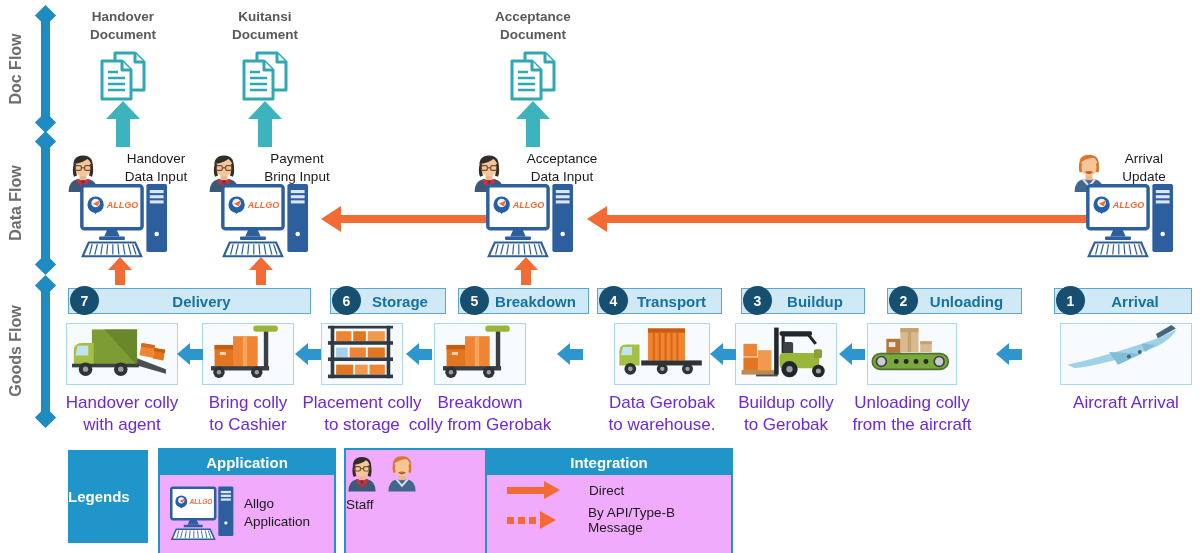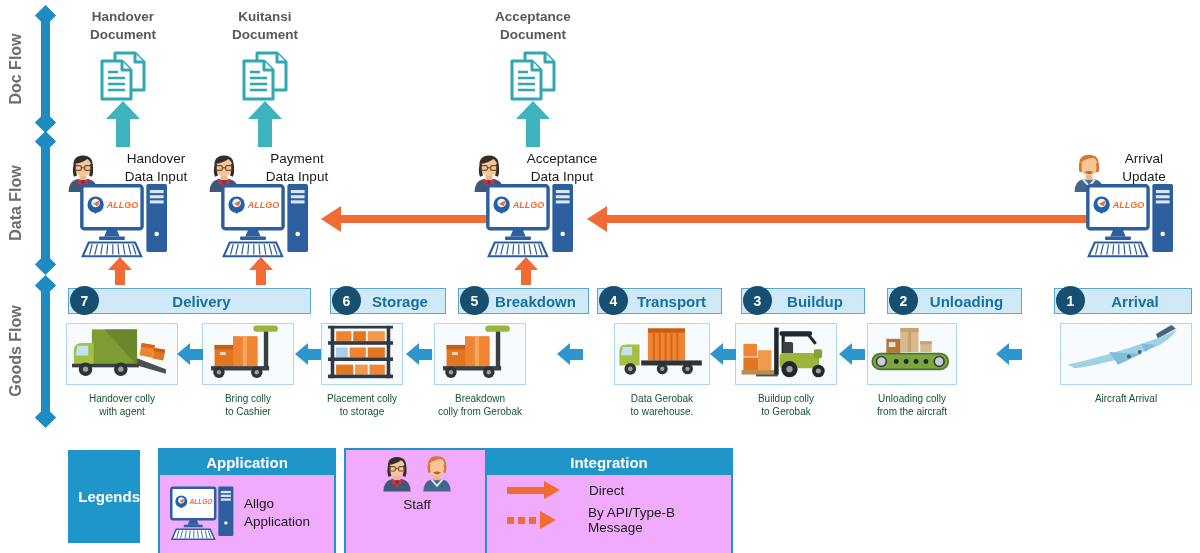--- a/index.html
+++ b/index.html
@@ -43,33 +43,33 @@
 
   
   .step-header{position:absolute;top:288px;height:26px;background:#d0e9f7;border:1px solid #5ba6d2;
                box-sizing:border-box;display:flex;align-items:center;justify-content:center;}
   .step-num{position:absolute;left:1px;top:-3px;width:29px;height:29px;border-radius:50%;background:#174f70;
             color:#fff;font-weight:bold;font-size:14px;display:flex;align-items:center;justify-content:center;}
   .step-title{font-weight:bold;font-size:15px;color:#17719f;padding-left:24px;}
   .item-box{position:absolute;top:323px;height:62px;background:#f7fbfe;border:1px solid #abd7f0;
             box-sizing:border-box;display:flex;align-items:center;justify-content:center;}
   .item-box svg{max-width:96%;max-height:56px;}
-  .item-caption{position:absolute;top:392px;font-size:10px;color:#14532d;text-align:center;
+  .item-caption{position:absolute;top:392px;font-size:17px;color:#6d28d9;text-align:center;
                 line-height:1.3;white-space:pre-line;}
 
   
-  .legends-box{position:absolute;left:68px;top:450px;width:72px;height:93px;background:#2095c9;
-               color:#fff;font-weight:bold;font-size:15px;display:flex;align-items:center;justify-content:flex-end;}
+  .legends-box{position:absolute;left:68px;top:450px;width:80px;height:93px;background:#2095c9;
+               color:#fff;font-weight:bold;font-size:15px;display:flex;align-items:center;justify-content:flex-start;}
   .legend-panel{position:absolute;top:448px;height:120px;border:2px solid #2095c9;box-sizing:border-box;background:#f0abfc;}
   .legend-header{height:25px;background:#2095c9;color:#fff;font-weight:bold;font-size:15px;
                  display:flex;align-items:center;justify-content:center;}
   .legend-body{position:relative;height:66px;}
   .app-body{display:flex;align-items:center;gap:10px;padding:5px 6px 5px 10px;}
   .app-label{font-size:13.5px;color:#1a1a1a;line-height:1.35;white-space:pre-line;}
-  .actor-body{display:flex;flex-direction:column;align-items:center;justify-content:center;height:66px;border-radius:14px;}
+  .actor-body{display:flex;flex-direction:column;justify-content:center;height:66px;border-radius:14px;}
   .actor-avatars{display:flex;gap:8px;align-items:flex-end;}
   .actor-avatars svg{width:32px;height:38px;}
   .actor-label{font-size:13.5px;color:#1a1a1a;margin-top:1px;}
   .int-row{display:flex;align-items:center;height:30px;margin-top:0;padding-left:20px;}
   .int-arrow-cell{width:62px;display:flex;align-items:center;}
   .int-label{font-size:13.5px;color:#1a1a1a;margin-left:20px;}
   .sarrow{width:38px;height:7px;background:#f26b35;position:relative;}
   .sarrow:after{content:"";position:absolute;right:-15px;top:-6px;width:0;height:0;
                 border-top:9.5px solid transparent;border-bottom:9.5px solid transparent;border-left:16px solid #f26b35;}
   .darrow{display:flex;align-items:center;gap:4px;}
@@ -206,21 +206,21 @@
 <rect x="22" y="61" width="30" height="4" rx="1" fill="#2d5f9e"></rect>
 <polygon points="10,68 64,68 71,84 3,84" fill="#fff" stroke="#2d5f9e" stroke-width="2.5"></polygon>
 <path d="M14,70 L11,82 M20,70 L17,82 M26,70 L24,82 M32,70 L31,82 M38,70 L38,82 M44,70 L45,82 M50,70 L52,82 M56,70 L59,82 M61,70 L65,82" stroke="#2d5f9e" stroke-width="1.4"></path>
 <rect x="77" y="0" width="24" height="79" rx="2" fill="#2d5f9e"></rect>
 <rect x="81" y="7" width="16" height="3.6" fill="#dce6f2"></rect>
           <rect x="81" y="13" width="16" height="3.6" fill="#dce6f2"></rect>
 <rect x="81" y="19" width="16" height="3.6" fill="#dce6f2"></rect>
           <circle cx="89" cy="58" r="2.6" fill="#fff"></circle>
         </svg></div>
       <div class="data-label" style="left: 242px;">Payment
-Data Input</div>
+Bring Input</div>
       <div class="up-arrow oraup" style="left: 249px; top: 257px; width: 24px;">
         <div class="head"></div>
         <div class="shaft"></div>
       </div>
       <div class="avatar" style="left: 472px;"><svg viewBox="0 0 40 46" width="100%" height="100%">
 <path d="M3,46 Q3,33 13,31 L27,31 Q37,33 37,46 Z" fill="#3c5a77"></path>
 <path d="M13,31 L20,40 L27,31" fill="none" stroke="#c9303a" stroke-width="2.5"></path>
 <rect x="16" y="24" width="8" height="8" fill="#eeb68c"></rect>
 <ellipse cx="20" cy="16" rx="10.5" ry="11.5" fill="#f6c598"></ellipse>
 <path d="M9,21 Q6,3 20,3 Q34,3 31,21 Q30,9 25,7 Q21,11 9,13 Q8,16 9,21 Z" fill="#332d2a"></path>

